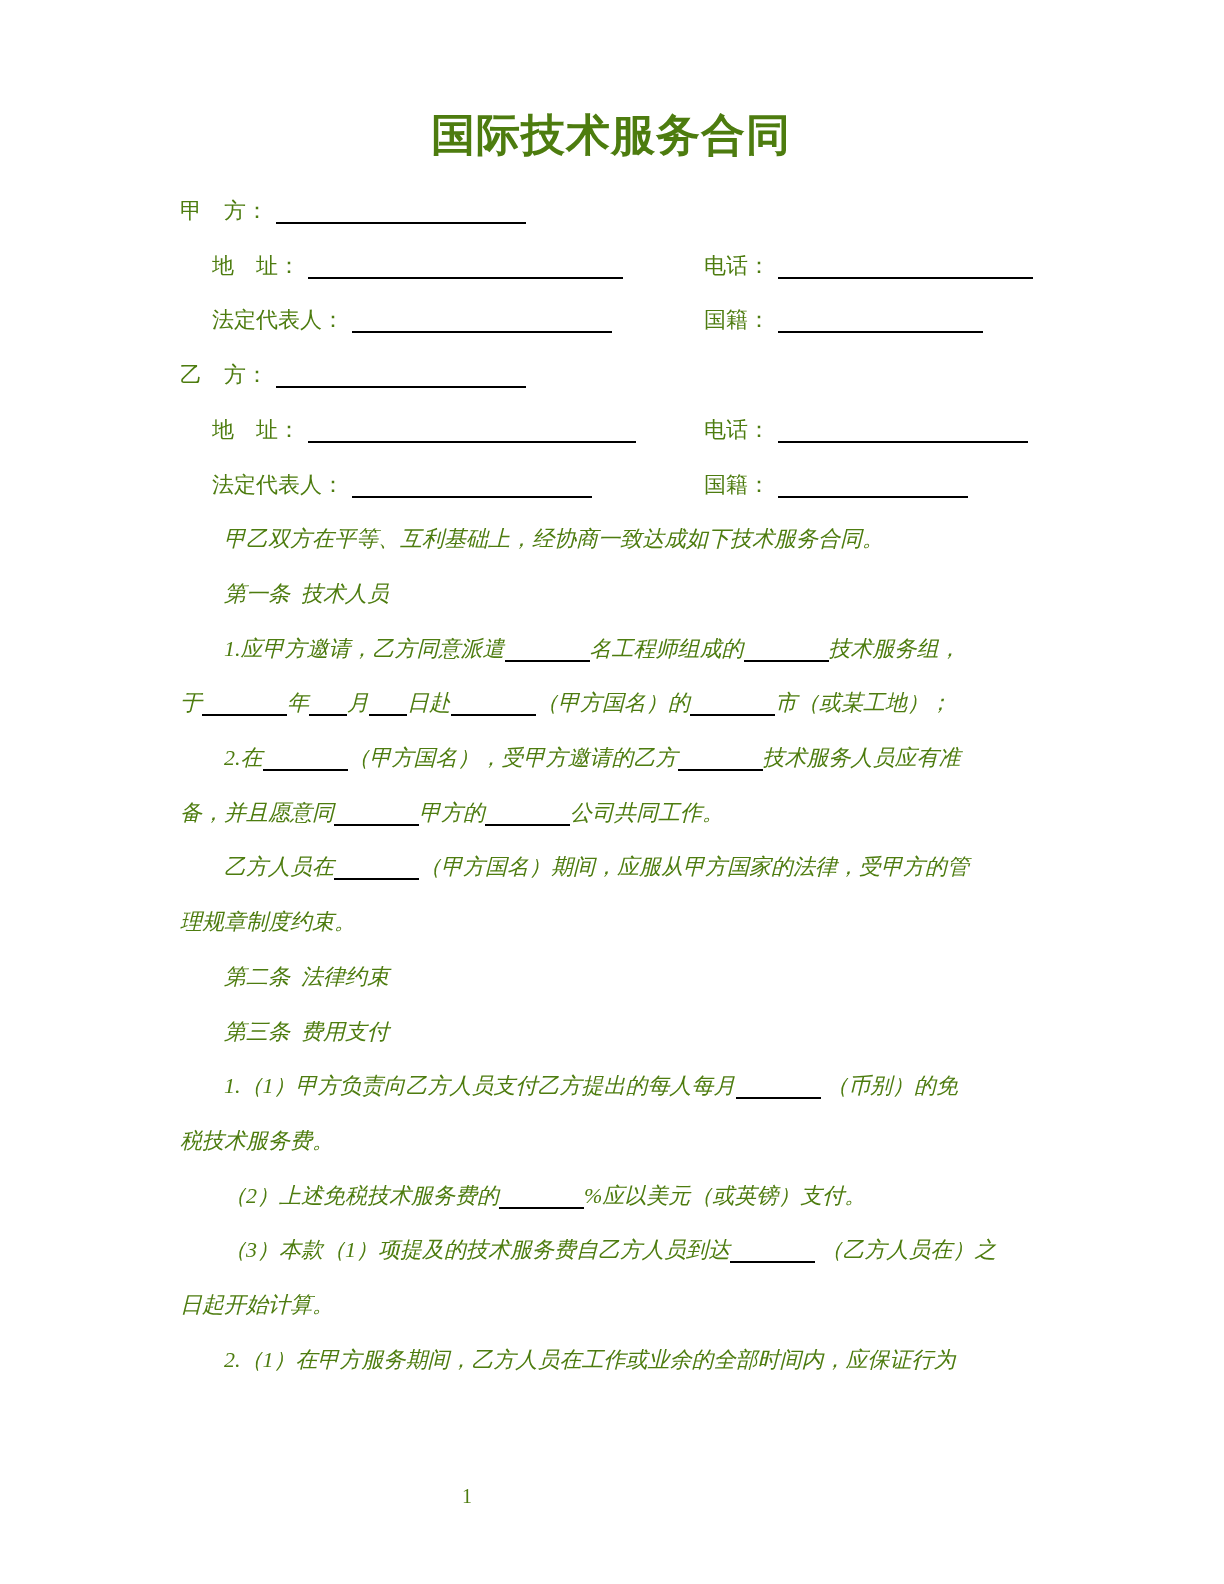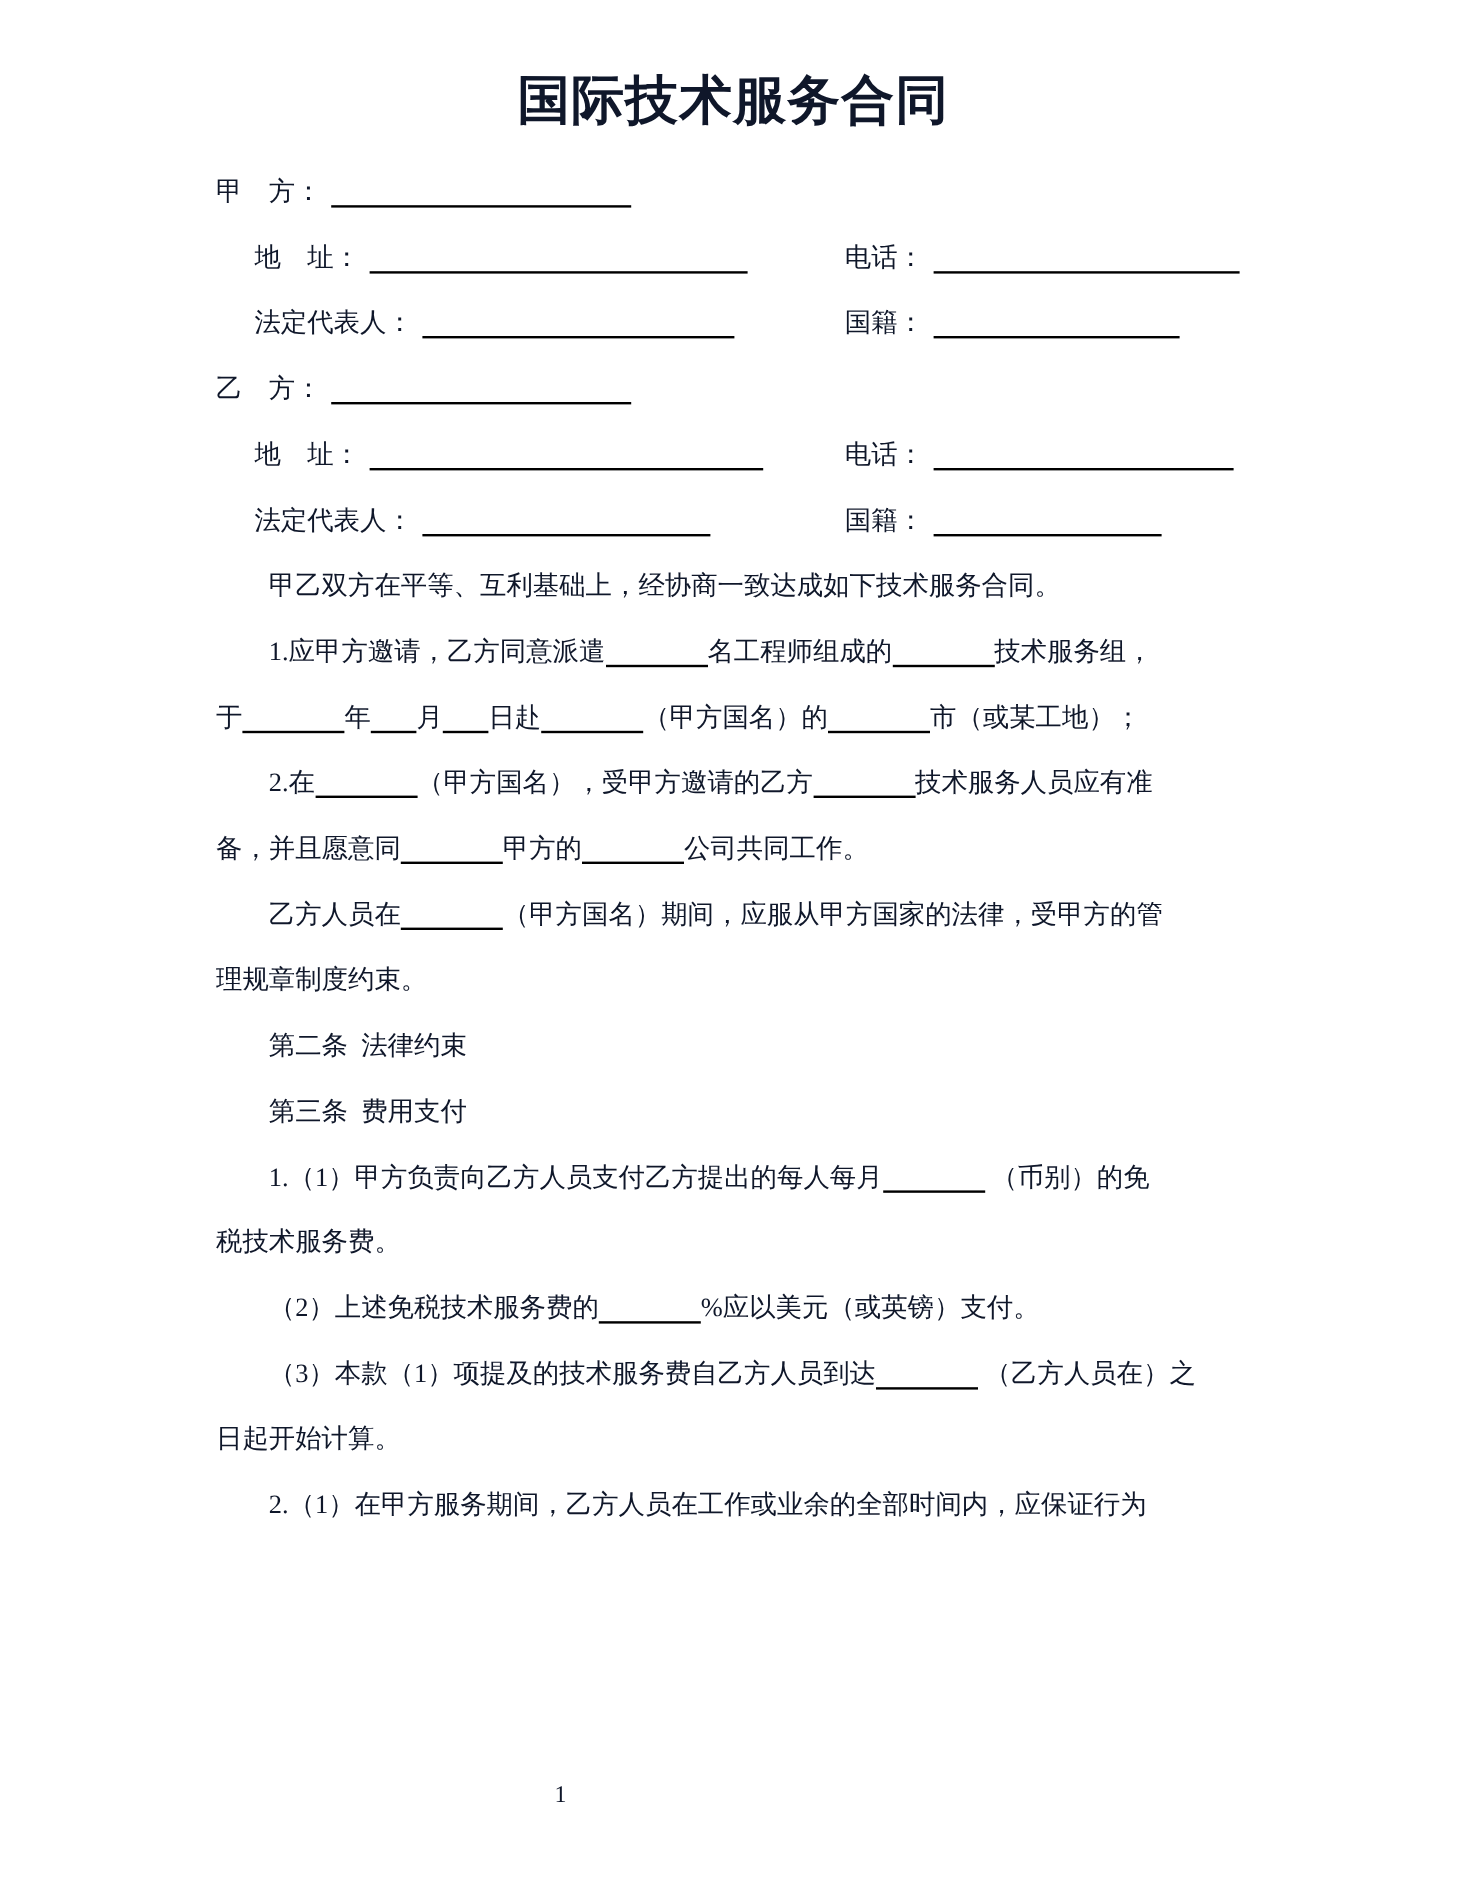--- a/index.html
+++ b/index.html
@@ -5,26 +5,26 @@
   html, body {
     margin: 0;
     padding: 0;
     background: #ffffff;
   }
   .page {
     position: relative;
     width: 1224px;
     height: 1584px;
     background: #ffffff;
-    color: #0f172a;
+    color: #4d7c0f;
     font-family: "Liberation Serif", "DejaVu Serif", serif;
     font-size: 22px;
     overflow: hidden;
     box-sizing: border-box;
-    padding: 59px 182px 0 180px;
+    padding: 110px 182px 0 180px;
   }
   .doc-title {
     font-family: "DejaVu Sans", "Liberation Sans", sans-serif;
     font-weight: bold;
     font-size: 44px;
     line-height: 50px;
     text-align: center;
     letter-spacing: 1px;
     margin: 0 0 24px 0;
   }
@@ -38,21 +38,21 @@
   .form-cell.col-left { width: 492px; margin-left: 32px; }
   .flabel { display: inline; }
   .blank {
     display: inline-block;
     height: 2px;
     border-bottom: 2px solid #000000;
     transform: translateY(6px);
   }
   .form-row .blank { margin-left: 8px; }
   .body-section { margin: 0; }
-  .para { margin: 0; }
+  .para { margin: 0; font-style: italic; }
   .line {
     line-height: 54.7px;
     white-space: pre-wrap;
   }
   .line.first { text-indent: 2em; }
   .page-number {
     position: absolute;
     left: 462px;
     top: 1484px;
     font-size: 20px;
@@ -70,20 +70,23 @@
       <div class="form-row"><span class="form-cell col-left"><span class="flabel">地　址：</span><span class="blank" style="width: 315px;"></span></span><span class="form-cell"><span class="flabel">电话：</span><span class="blank" style="width: 255px;"></span></span></div>
       <div class="form-row"><span class="form-cell col-left"><span class="flabel">法定代表人：</span><span class="blank" style="width: 260px;"></span></span><span class="form-cell"><span class="flabel">国籍：</span><span class="blank" style="width: 205px;"></span></span></div>
       <div class="form-row"><span class="form-cell"><span class="flabel">乙　方：</span><span class="blank" style="width: 250px;"></span></span></div>
       <div class="form-row"><span class="form-cell col-left"><span class="flabel">地　址：</span><span class="blank" style="width: 328px;"></span></span><span class="form-cell"><span class="flabel">电话：</span><span class="blank" style="width: 250px;"></span></span></div>
       <div class="form-row"><span class="form-cell col-left"><span class="flabel">法定代表人：</span><span class="blank" style="width: 240px;"></span></span><span class="form-cell"><span class="flabel">国籍：</span><span class="blank" style="width: 190px;"></span></span></div>
     </div>
 
   <div class="body-section" id="body-section">
       <div class="para">
         <div class="line first"><span class="run">甲乙双方在平等、互利基础上，经协商一致达成如下技术服务合同。</span></div>
+      </div>
+      <div class="para">
+        <div class="line first"><span class="run">第一条  技术人员</span></div>
       </div>
       <div class="para">
         <div class="line first"><span class="run">1.应甲方邀请，乙方同意派遣</span><span class="blank" style="width: 85px;"></span><span class="run">名工程师组成的</span><span class="blank" style="width: 85px;"></span><span class="run">技术服务组，</span></div>
         <div class="line"><span class="run">于</span><span class="blank" style="width: 85px;"></span><span class="run">年</span><span class="blank" style="width: 38px;"></span><span class="run">月</span><span class="blank" style="width: 38px;"></span><span class="run">日赴</span><span class="blank" style="width: 85px;"></span><span class="run">（甲方国名）的</span><span class="blank" style="width: 85px;"></span><span class="run">市（或某工地）；</span></div>
       </div>
       <div class="para">
         <div class="line first"><span class="run">2.在</span><span class="blank" style="width: 85px;"></span><span class="run">（甲方国名），受甲方邀请的乙方</span><span class="blank" style="width: 85px;"></span><span class="run">技术服务人员应有准</span></div>
         <div class="line"><span class="run">备，并且愿意同</span><span class="blank" style="width: 85px;"></span><span class="run">甲方的</span><span class="blank" style="width: 85px;"></span><span class="run">公司共同工作。</span></div>
       </div>
       <div class="para">

